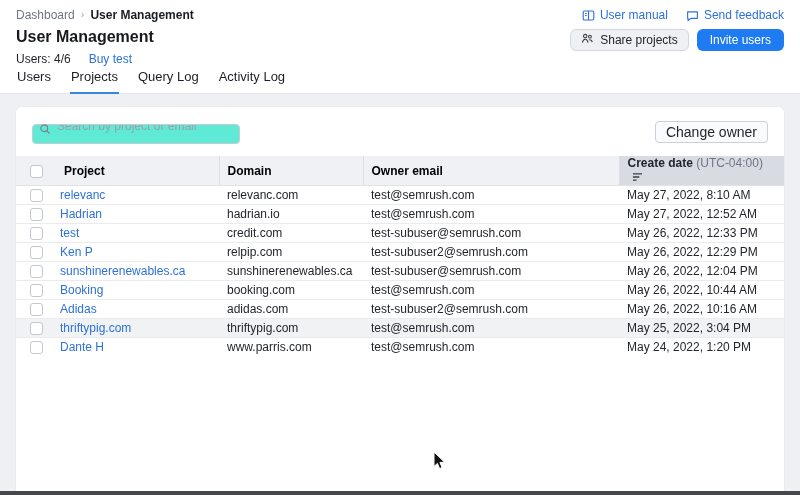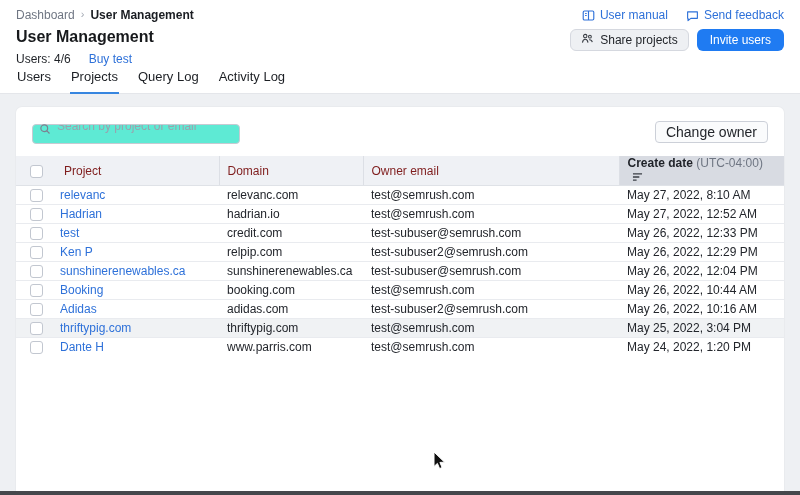--- a/index.html
+++ b/index.html
@@ -69,21 +69,21 @@
   }
 
   
   table { width: 100%; border-collapse: collapse; table-layout: fixed; font-size: 12px; }
   col.c-check { width: 40px; }
   col.c-project { width: 163px; }
   col.c-domain { width: 144px; }
   col.c-owner { width: 256px; }
   col.c-date { width: auto; }
   thead th {
-    height: 28px; background: #eff1f5; font-weight: 400; color: #7f1d1d;
+    height: 28px; background: #eff1f5; font-weight: 700; color: #000000;
     text-align: left; padding: 0 8px; border-bottom: 1px solid #dfe2e7;
   }
   thead th.bordered { border-left: 1px solid #dcdfe5; }
   thead th.th-check { padding: 0; text-align: center; }
   thead th.th-date { background: #d8dbe2; font-weight: 600; color: #1f2228; cursor: pointer; }
   .tz { font-weight: 400; color: #6f7683; }
   .sort-icon { vertical-align: -1px; margin-left: 4px; }
   tbody td { height: 19px; padding: 0 8px; border-top: 1px solid #e9ebef; color: #23262c; white-space: nowrap; overflow: hidden; }
   tbody tr:first-child td { border-top: none; }
   tbody td.td-check { padding: 0; text-align: center; }

